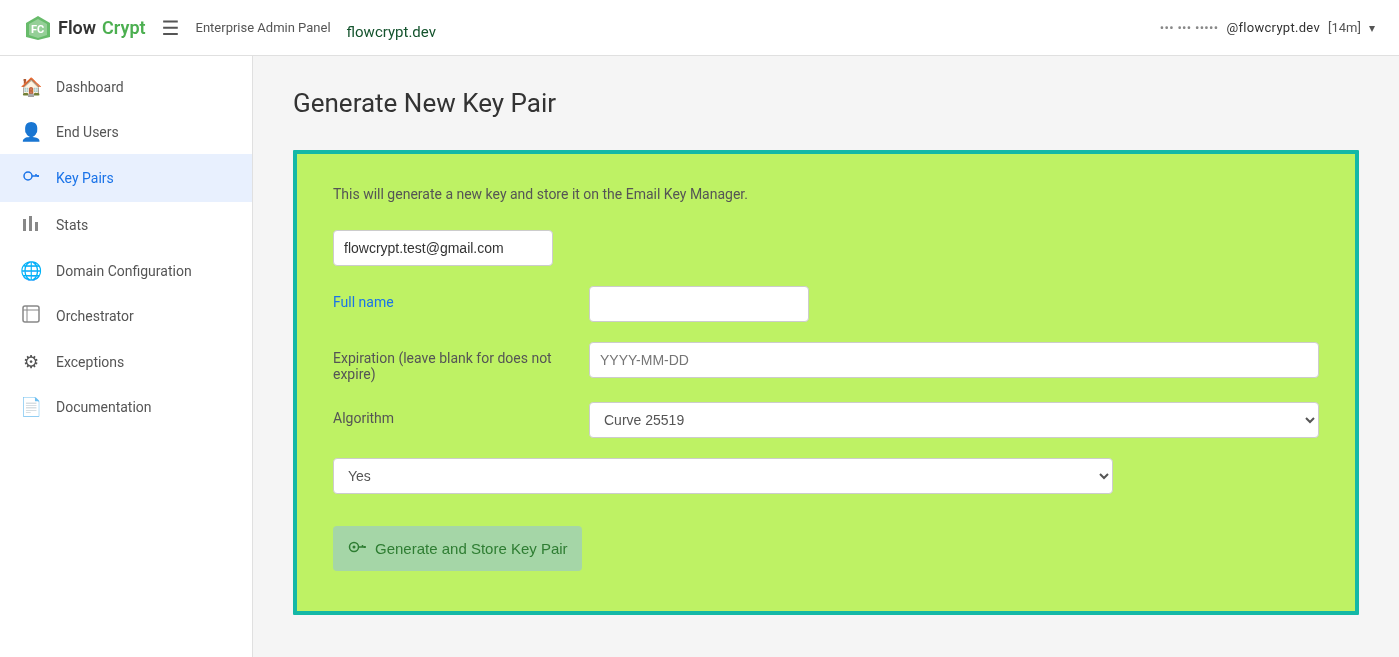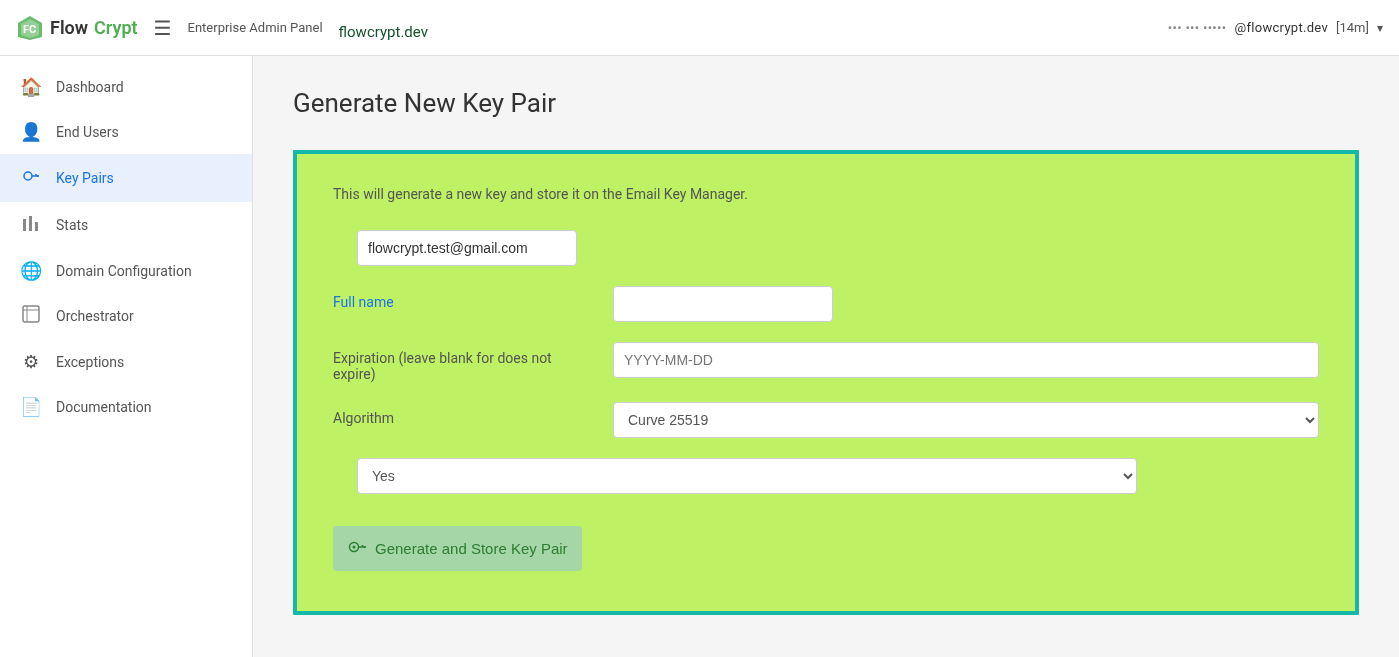--- a/index.html
+++ b/index.html
@@ -5,21 +5,21 @@
     * { box-sizing: border-box; margin: 0; padding: 0; }
     body { font-family: 'Roboto', Arial, sans-serif; font-size: 14px; background: #f5f5f5; color: #333; display: flex; flex-direction: column; height: 657px; overflow: hidden; }
 
     
     .header {
       display: flex;
       align-items: center;
       justify-content: space-between;
       background: #fff;
       border-bottom: 1px solid #e0e0e0;
-      padding: 0 16px;
+      padding: 0 24px;
       height: 56px;
       flex-shrink: 0;
       z-index: 10;
     }
     .header-left {
       display: flex;
       align-items: center;
       gap: 16px;
     }
     .logo {
@@ -135,21 +135,20 @@
       width: 240px;
       flex-shrink: 0;
       padding-top: 8px;
       font-size: 14px;
       color: #1a73e8;
     }
     .form-label.dark { color: #555; }
     .form-control {
       flex: 1;
       max-width: 780px;
-      margin-left: 24px;
     }
     .form-input {
       width: 100%;
       height: 36px;
       padding: 6px 10px;
       border: 1px solid #ccc;
       border-radius: 4px;
       font-size: 14px;
       color: #333;
       outline: none;

